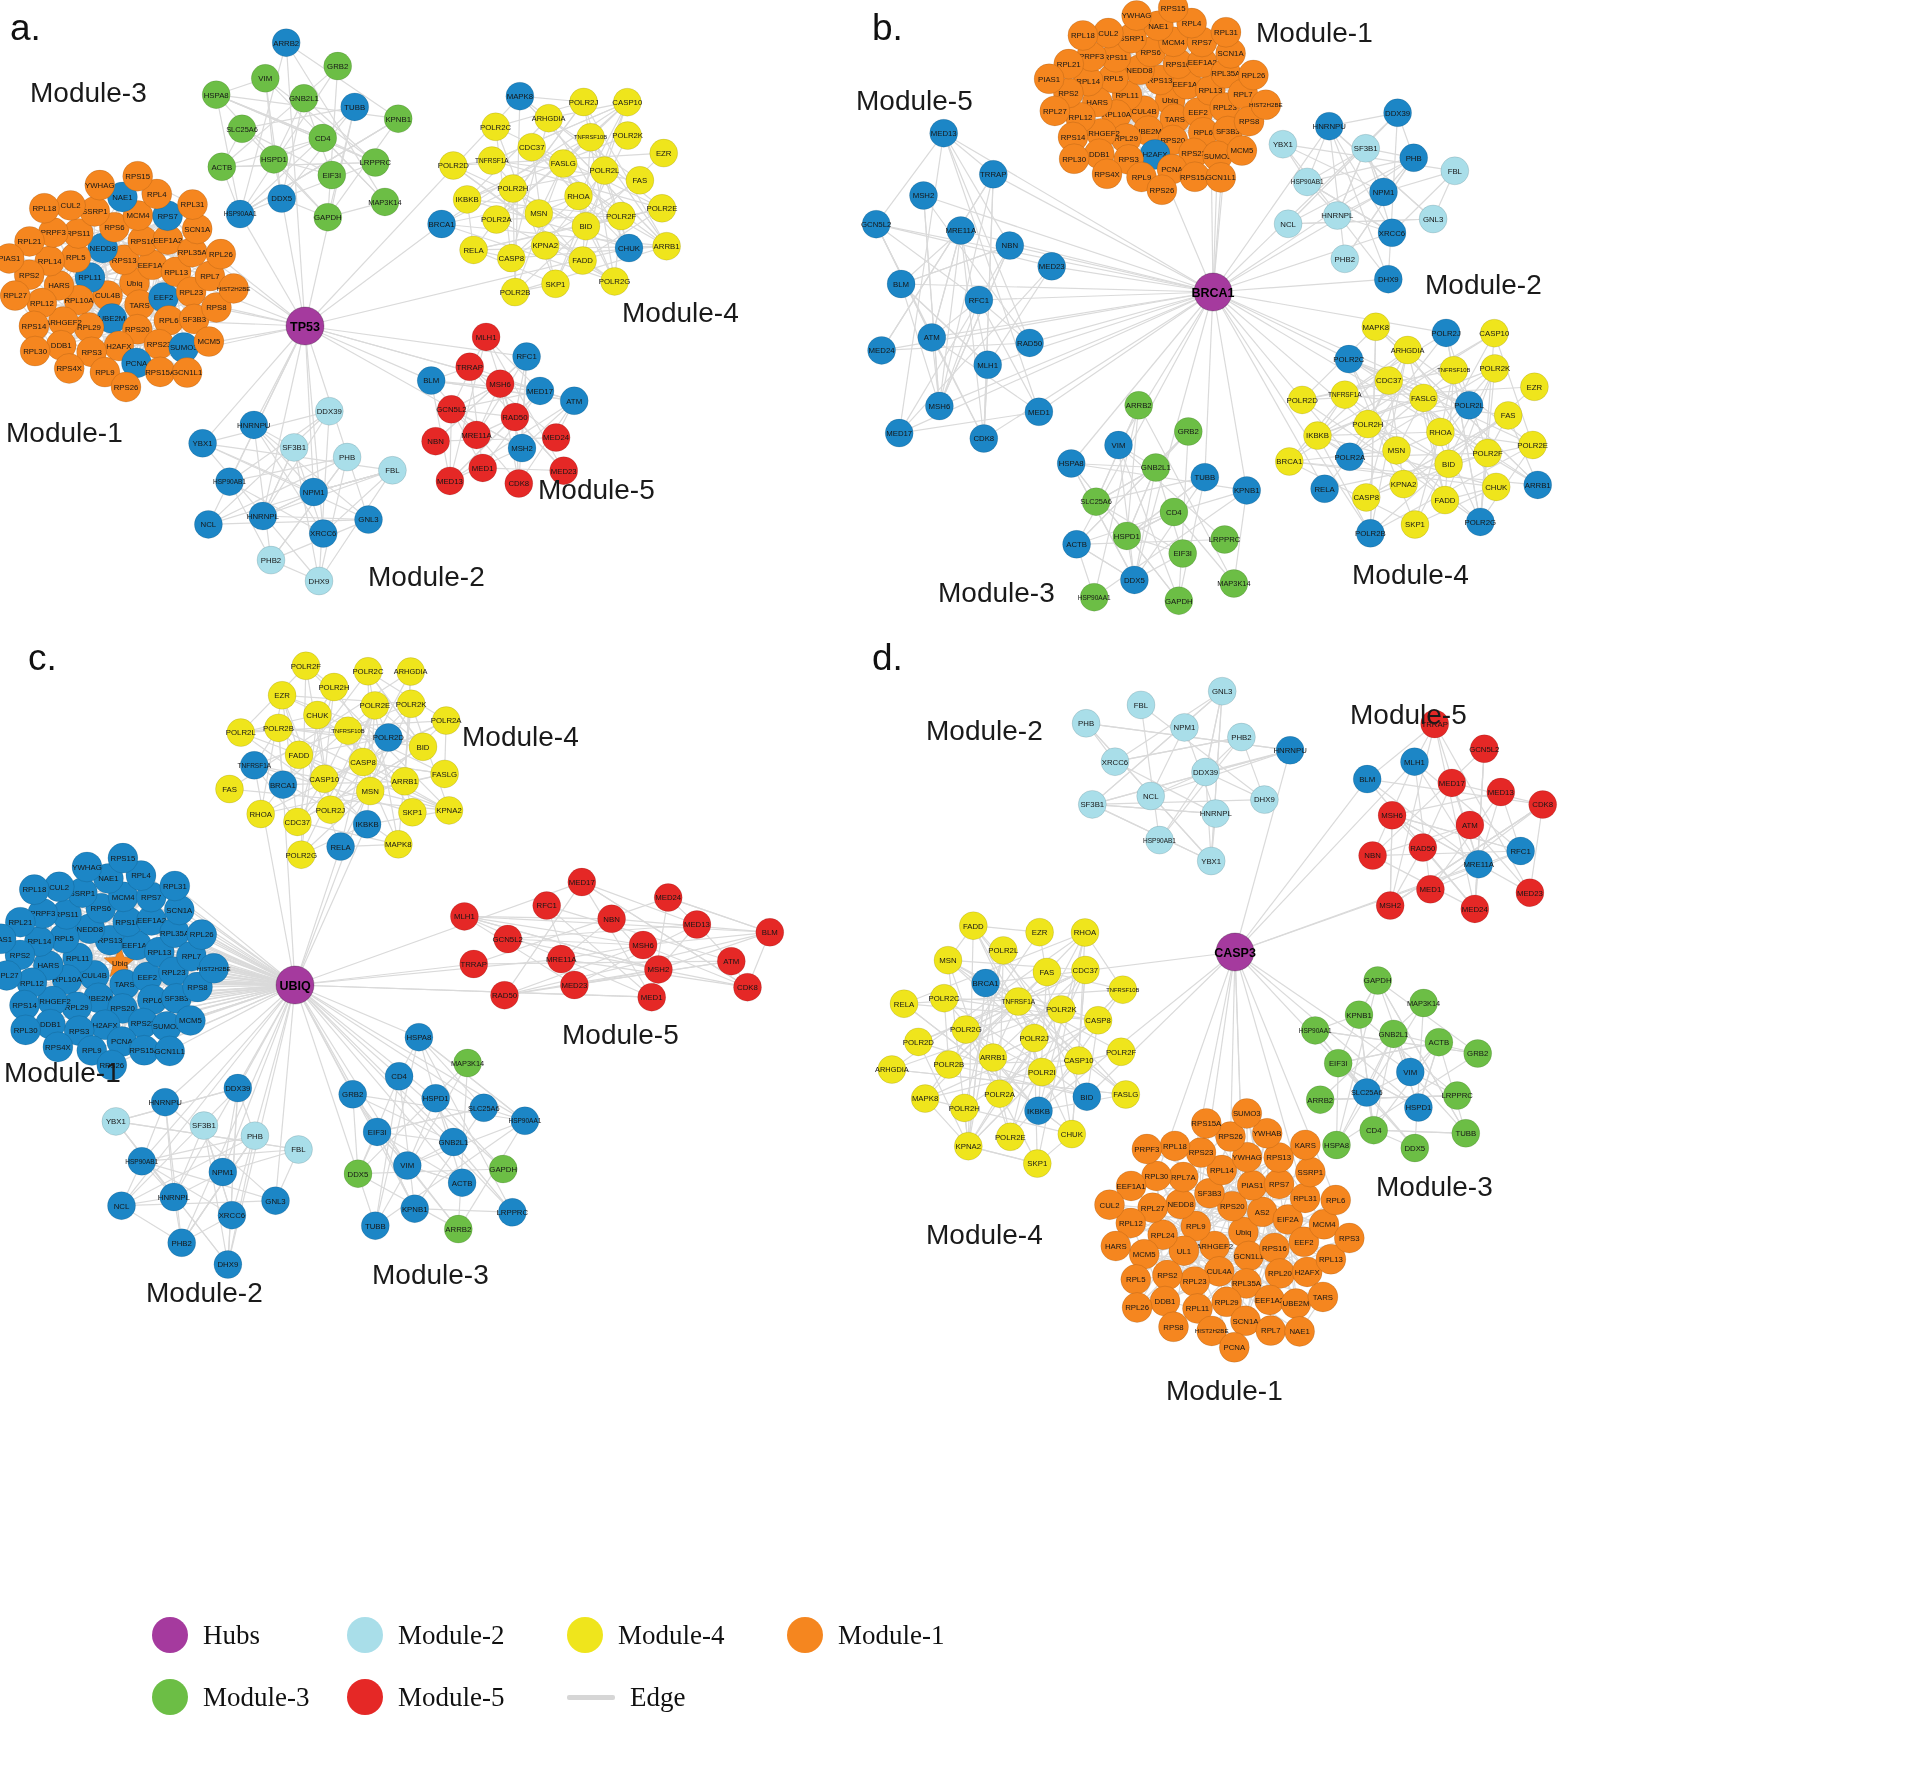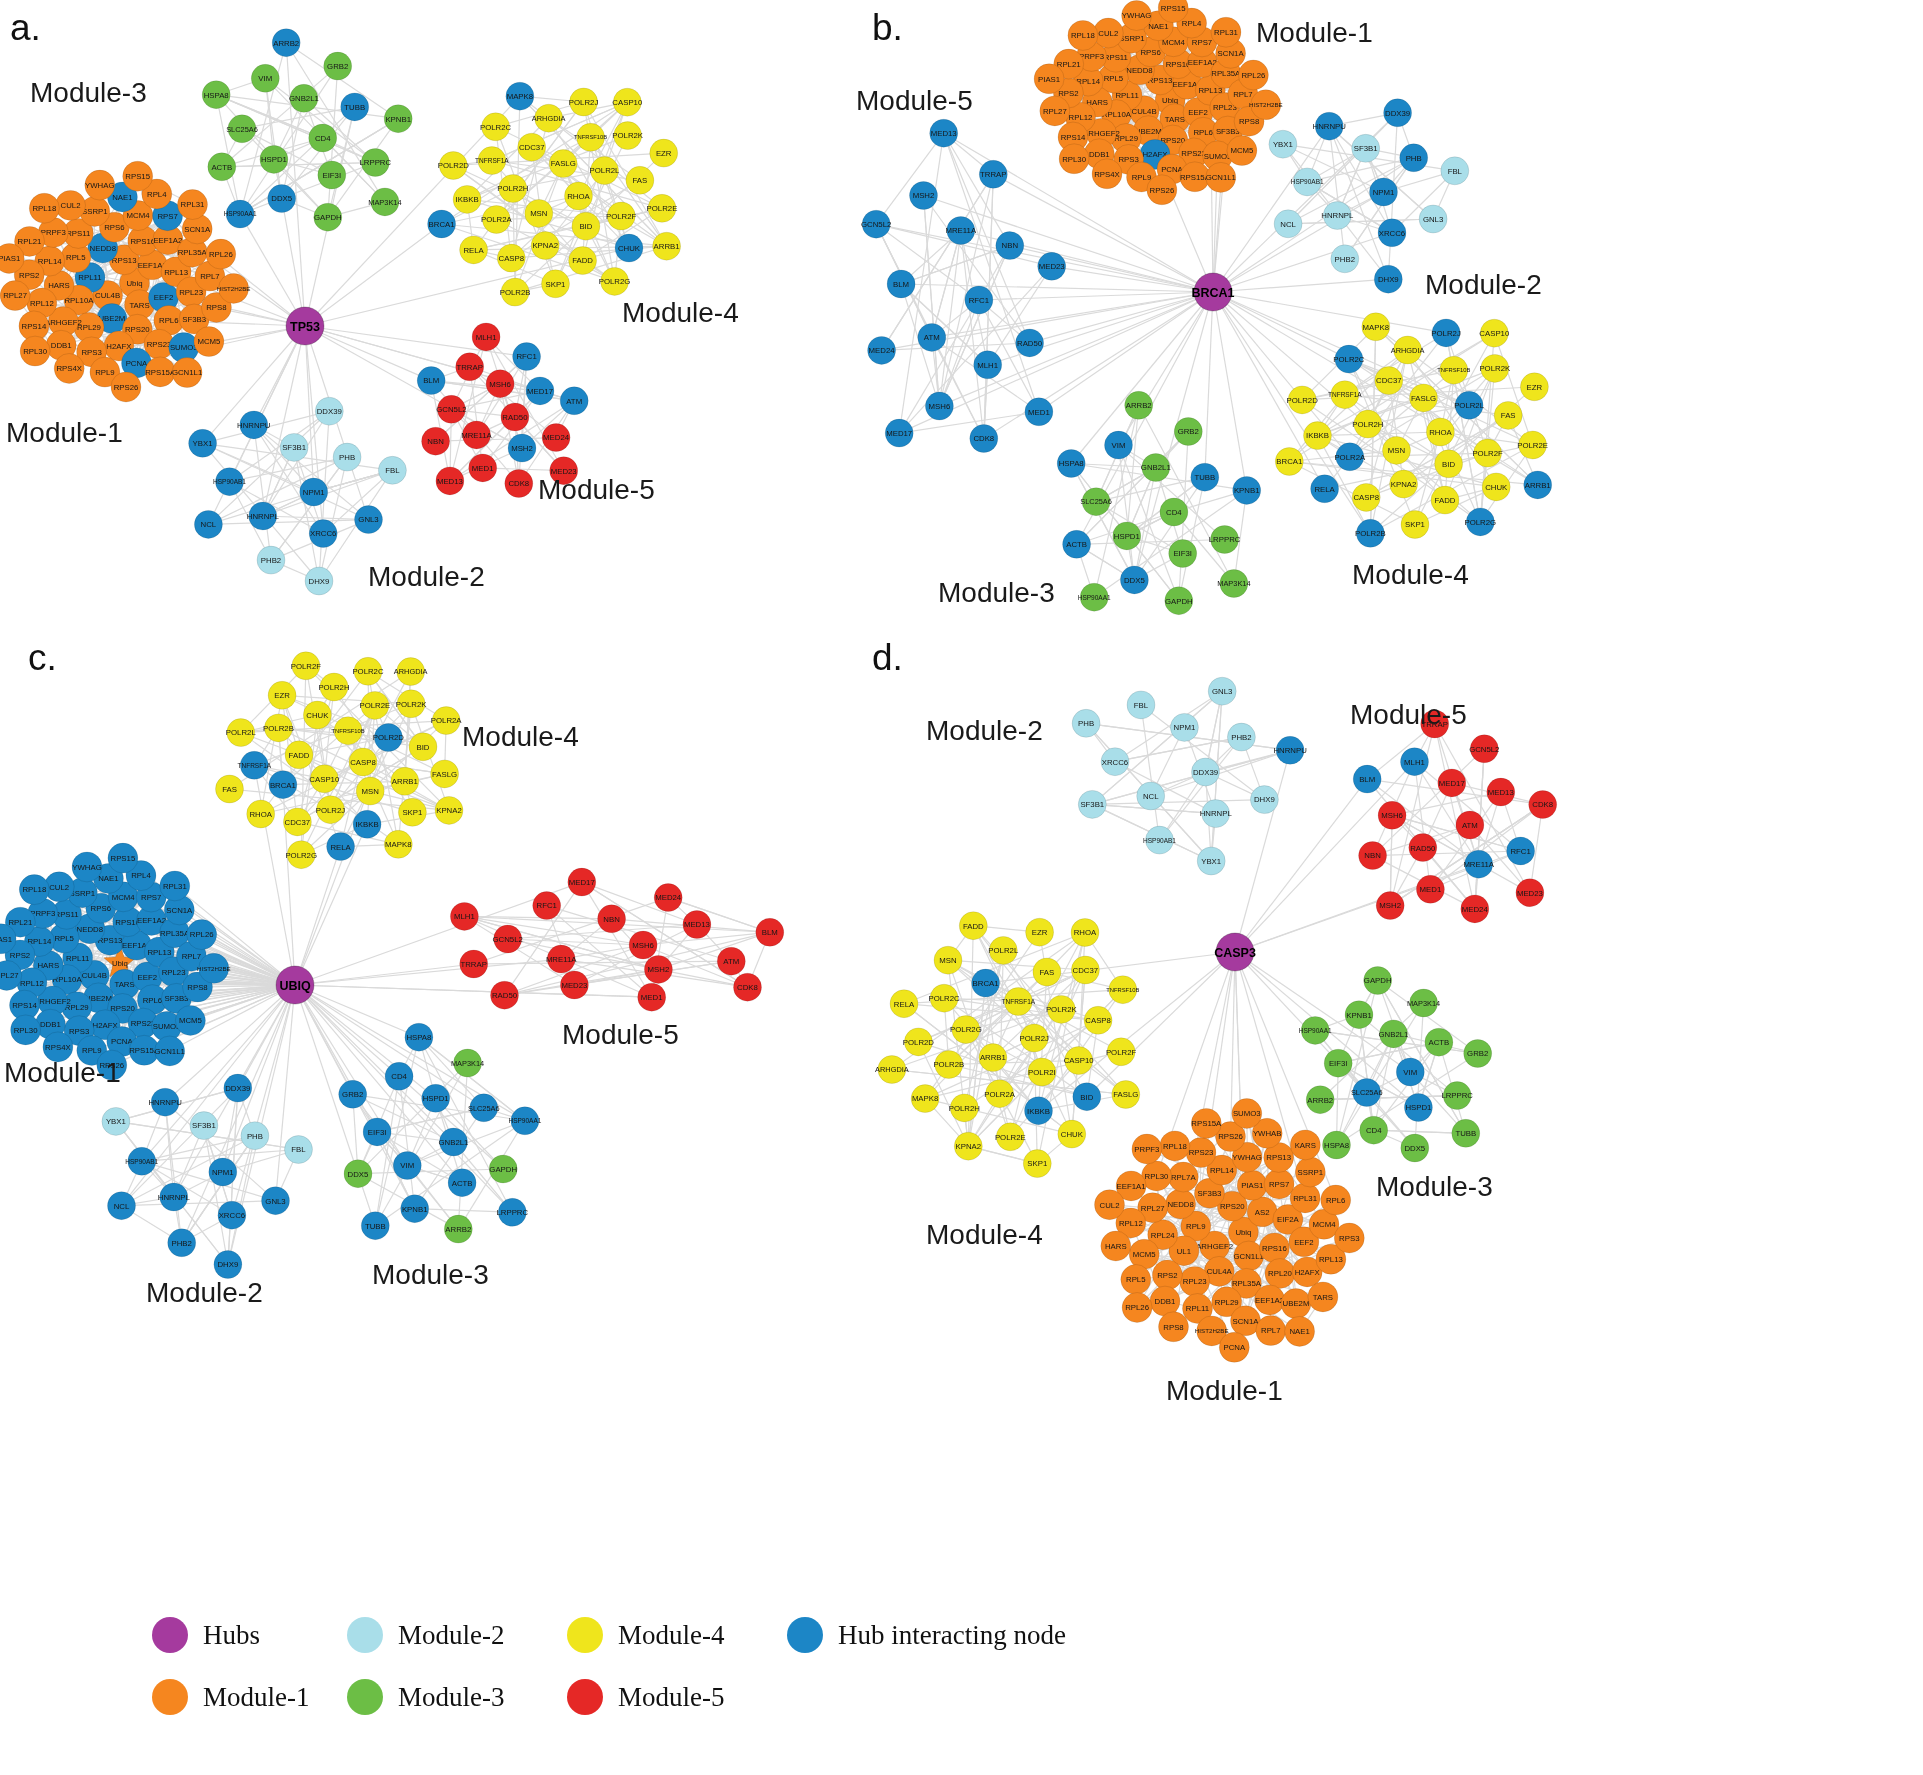--- a/index.html
+++ b/index.html
@@ -2752,29 +2752,29 @@
     </div>
     <div class="legend-item">
       <span class="legend-swatch" style="background: rgb(169, 222, 233);"></span>
       <span class="legend-label">Module-2</span>
     </div>
     <div class="legend-item">
       <span class="legend-swatch" style="background: rgb(239, 229, 28);"></span>
       <span class="legend-label">Module-4</span>
     </div>
     <div class="legend-item">
-      <span class="legend-swatch" style="background: rgb(28, 134, 198);"></span>
-      <span class="legend-label">Hub interacting node</span>
-    </div>
-    <div class="legend-item">
       <span class="legend-swatch" style="background: rgb(245, 134, 31);"></span>
       <span class="legend-label">Module-1</span>
     </div>
     <div class="legend-item">
       <span class="legend-swatch" style="background: rgb(108, 190, 69);"></span>
       <span class="legend-label">Module-3</span>
     </div>
     <div class="legend-item">
       <span class="legend-swatch" style="background: rgb(229, 40, 38);"></span>
       <span class="legend-label">Module-5</span>
     </div>
+    <div class="legend-item">
+      <span class="legend-swatch line" style="background: rgb(214, 214, 214);"></span>
+      <span class="legend-label">Edge</span>
+    </div>
   </div>
 </div>
 
 </body></html>

